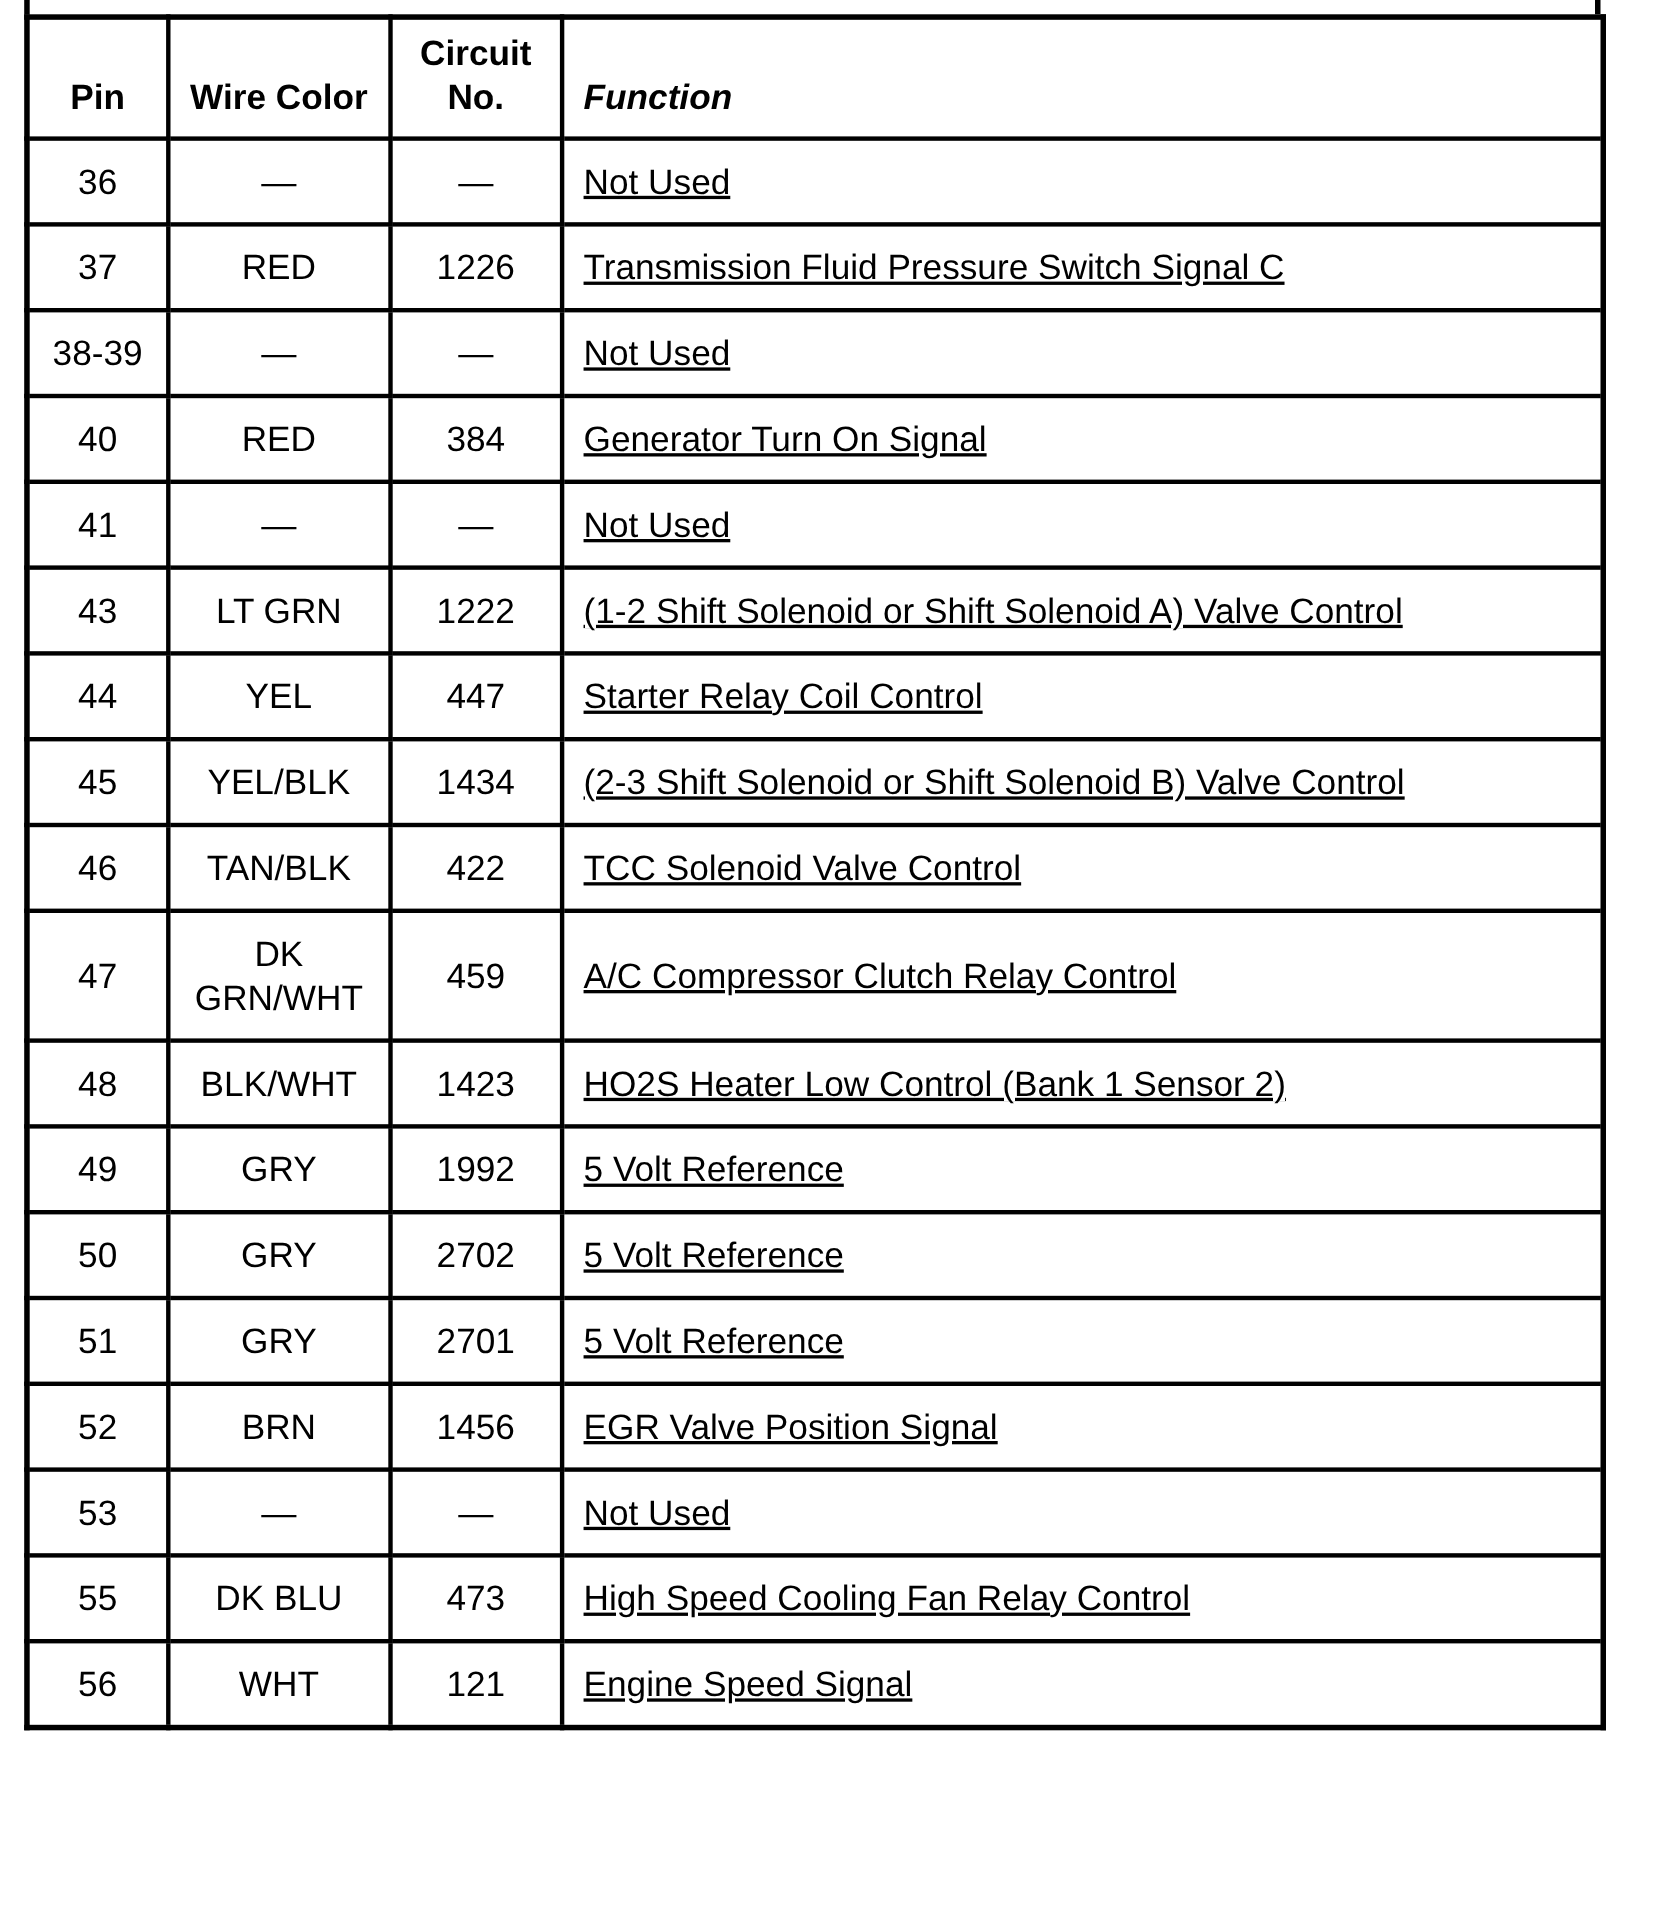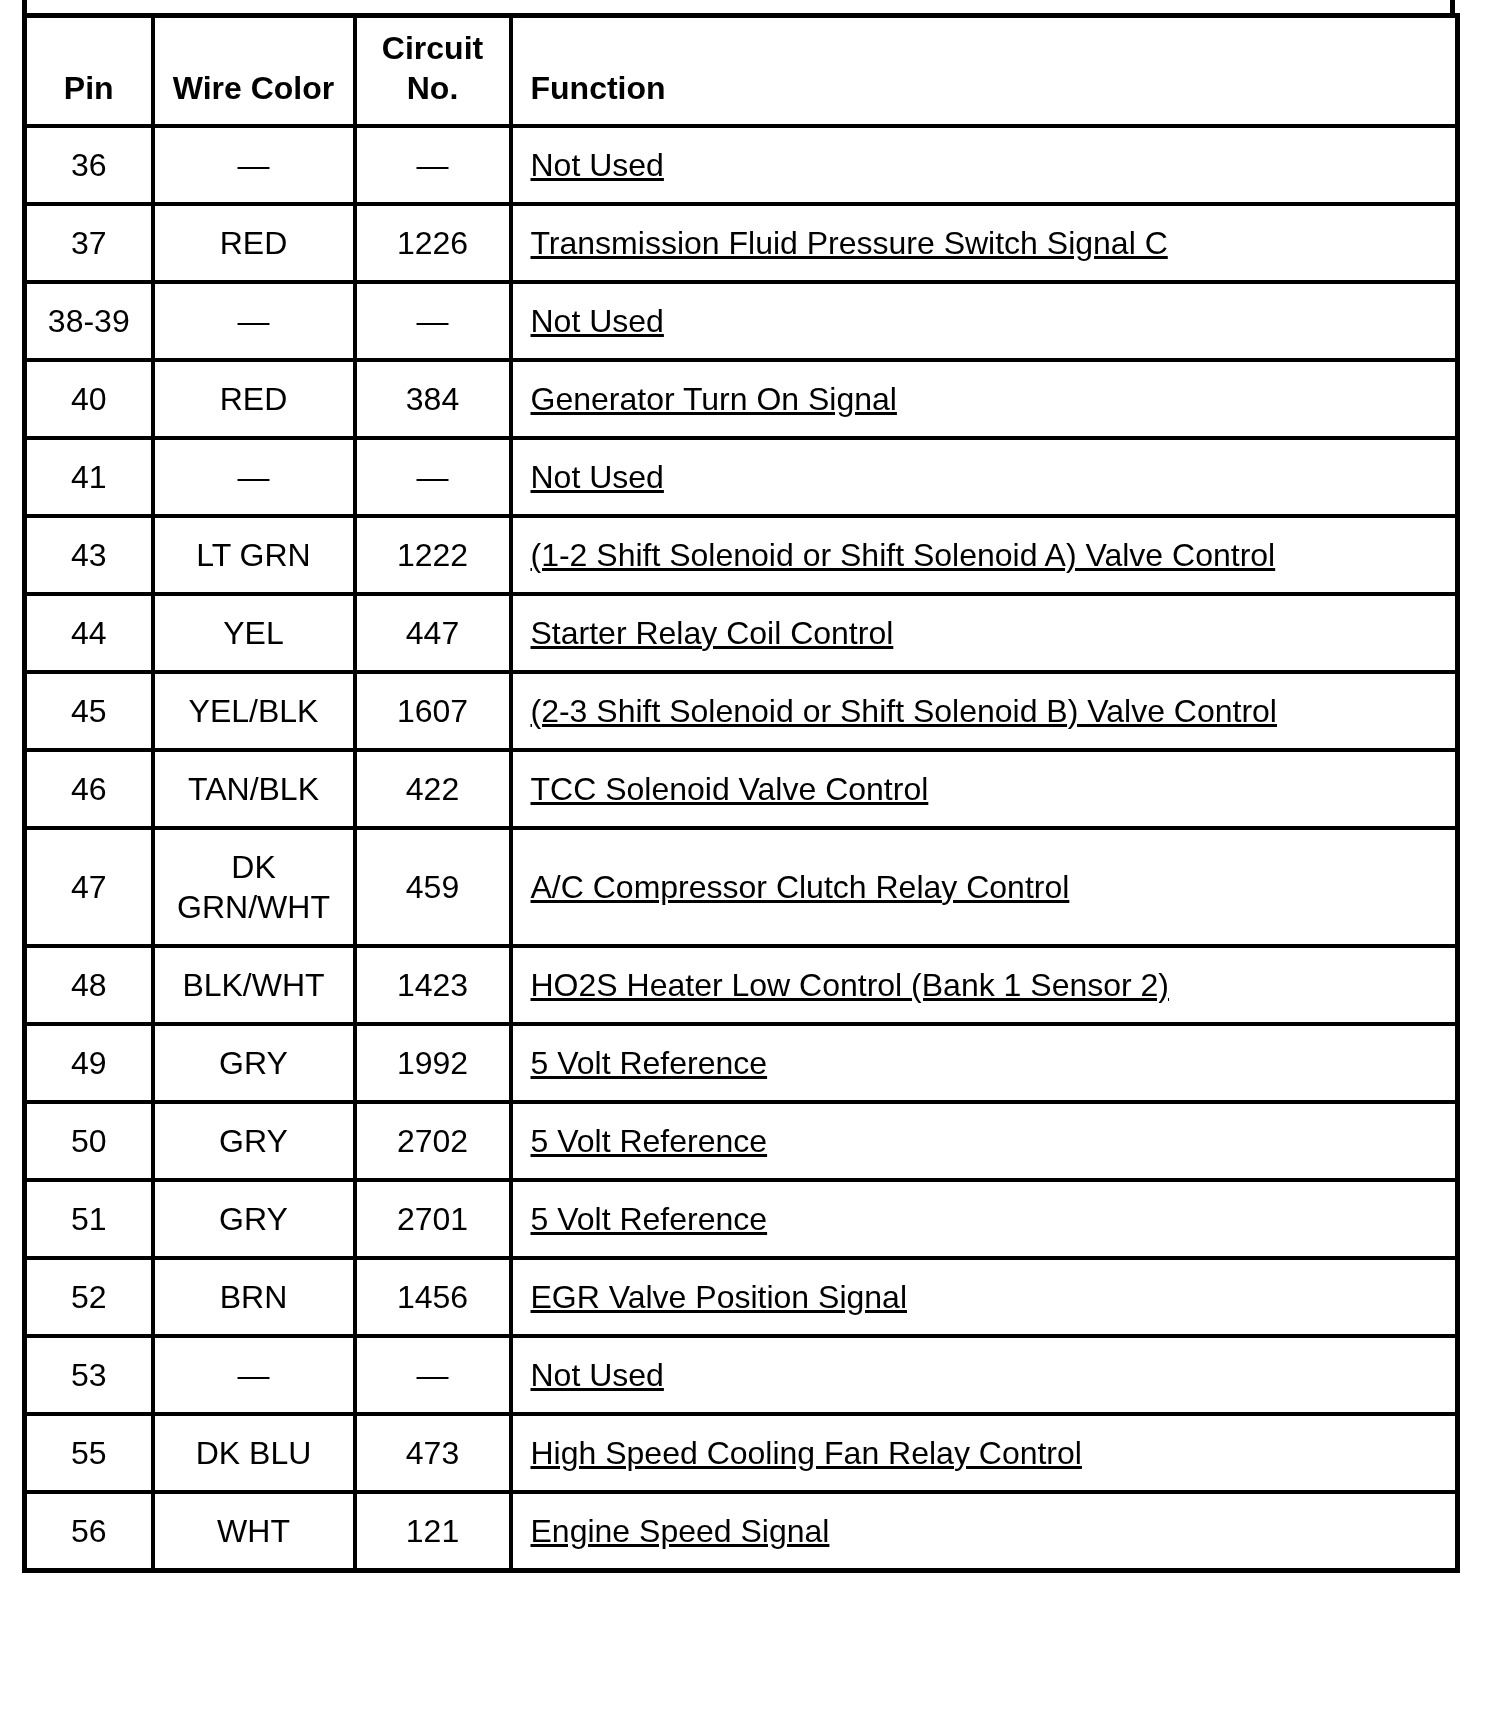--- a/index.html
+++ b/index.html
@@ -51,20 +51,21 @@
   th {
     font-weight: bold;
     vertical-align: bottom;
     text-align: center;
     padding: 8px 4px 16px 4px;
     white-space: pre-line;
   }
   th.col-function {
     text-align: left;
     padding-left: 18px;
+    font-style: italic;
   }
   tbody tr { height: 75px; }
   td {
     vertical-align: middle;
     text-align: center;
     padding: 17px 4px;
     white-space: pre-line;
   }
   td.col-function {
     text-align: left;
@@ -136,21 +137,21 @@
         </tr>
         <tr>
           <td class="col-pin">44</td>
           <td class="col-wire_color">YEL</td>
           <td class="col-circuit_no">447</td>
           <td class="col-function">Starter Relay Coil Control</td>
         </tr>
         <tr>
           <td class="col-pin">45</td>
           <td class="col-wire_color">YEL/BLK</td>
-          <td class="col-circuit_no">1607</td>
+          <td class="col-circuit_no">1434</td>
           <td class="col-function">(2-3 Shift Solenoid or Shift Solenoid B) Valve Control</td>
         </tr>
         <tr>
           <td class="col-pin">46</td>
           <td class="col-wire_color">TAN/BLK</td>
           <td class="col-circuit_no">422</td>
           <td class="col-function">TCC Solenoid Valve Control</td>
         </tr>
         <tr>
           <td class="col-pin">47</td>

